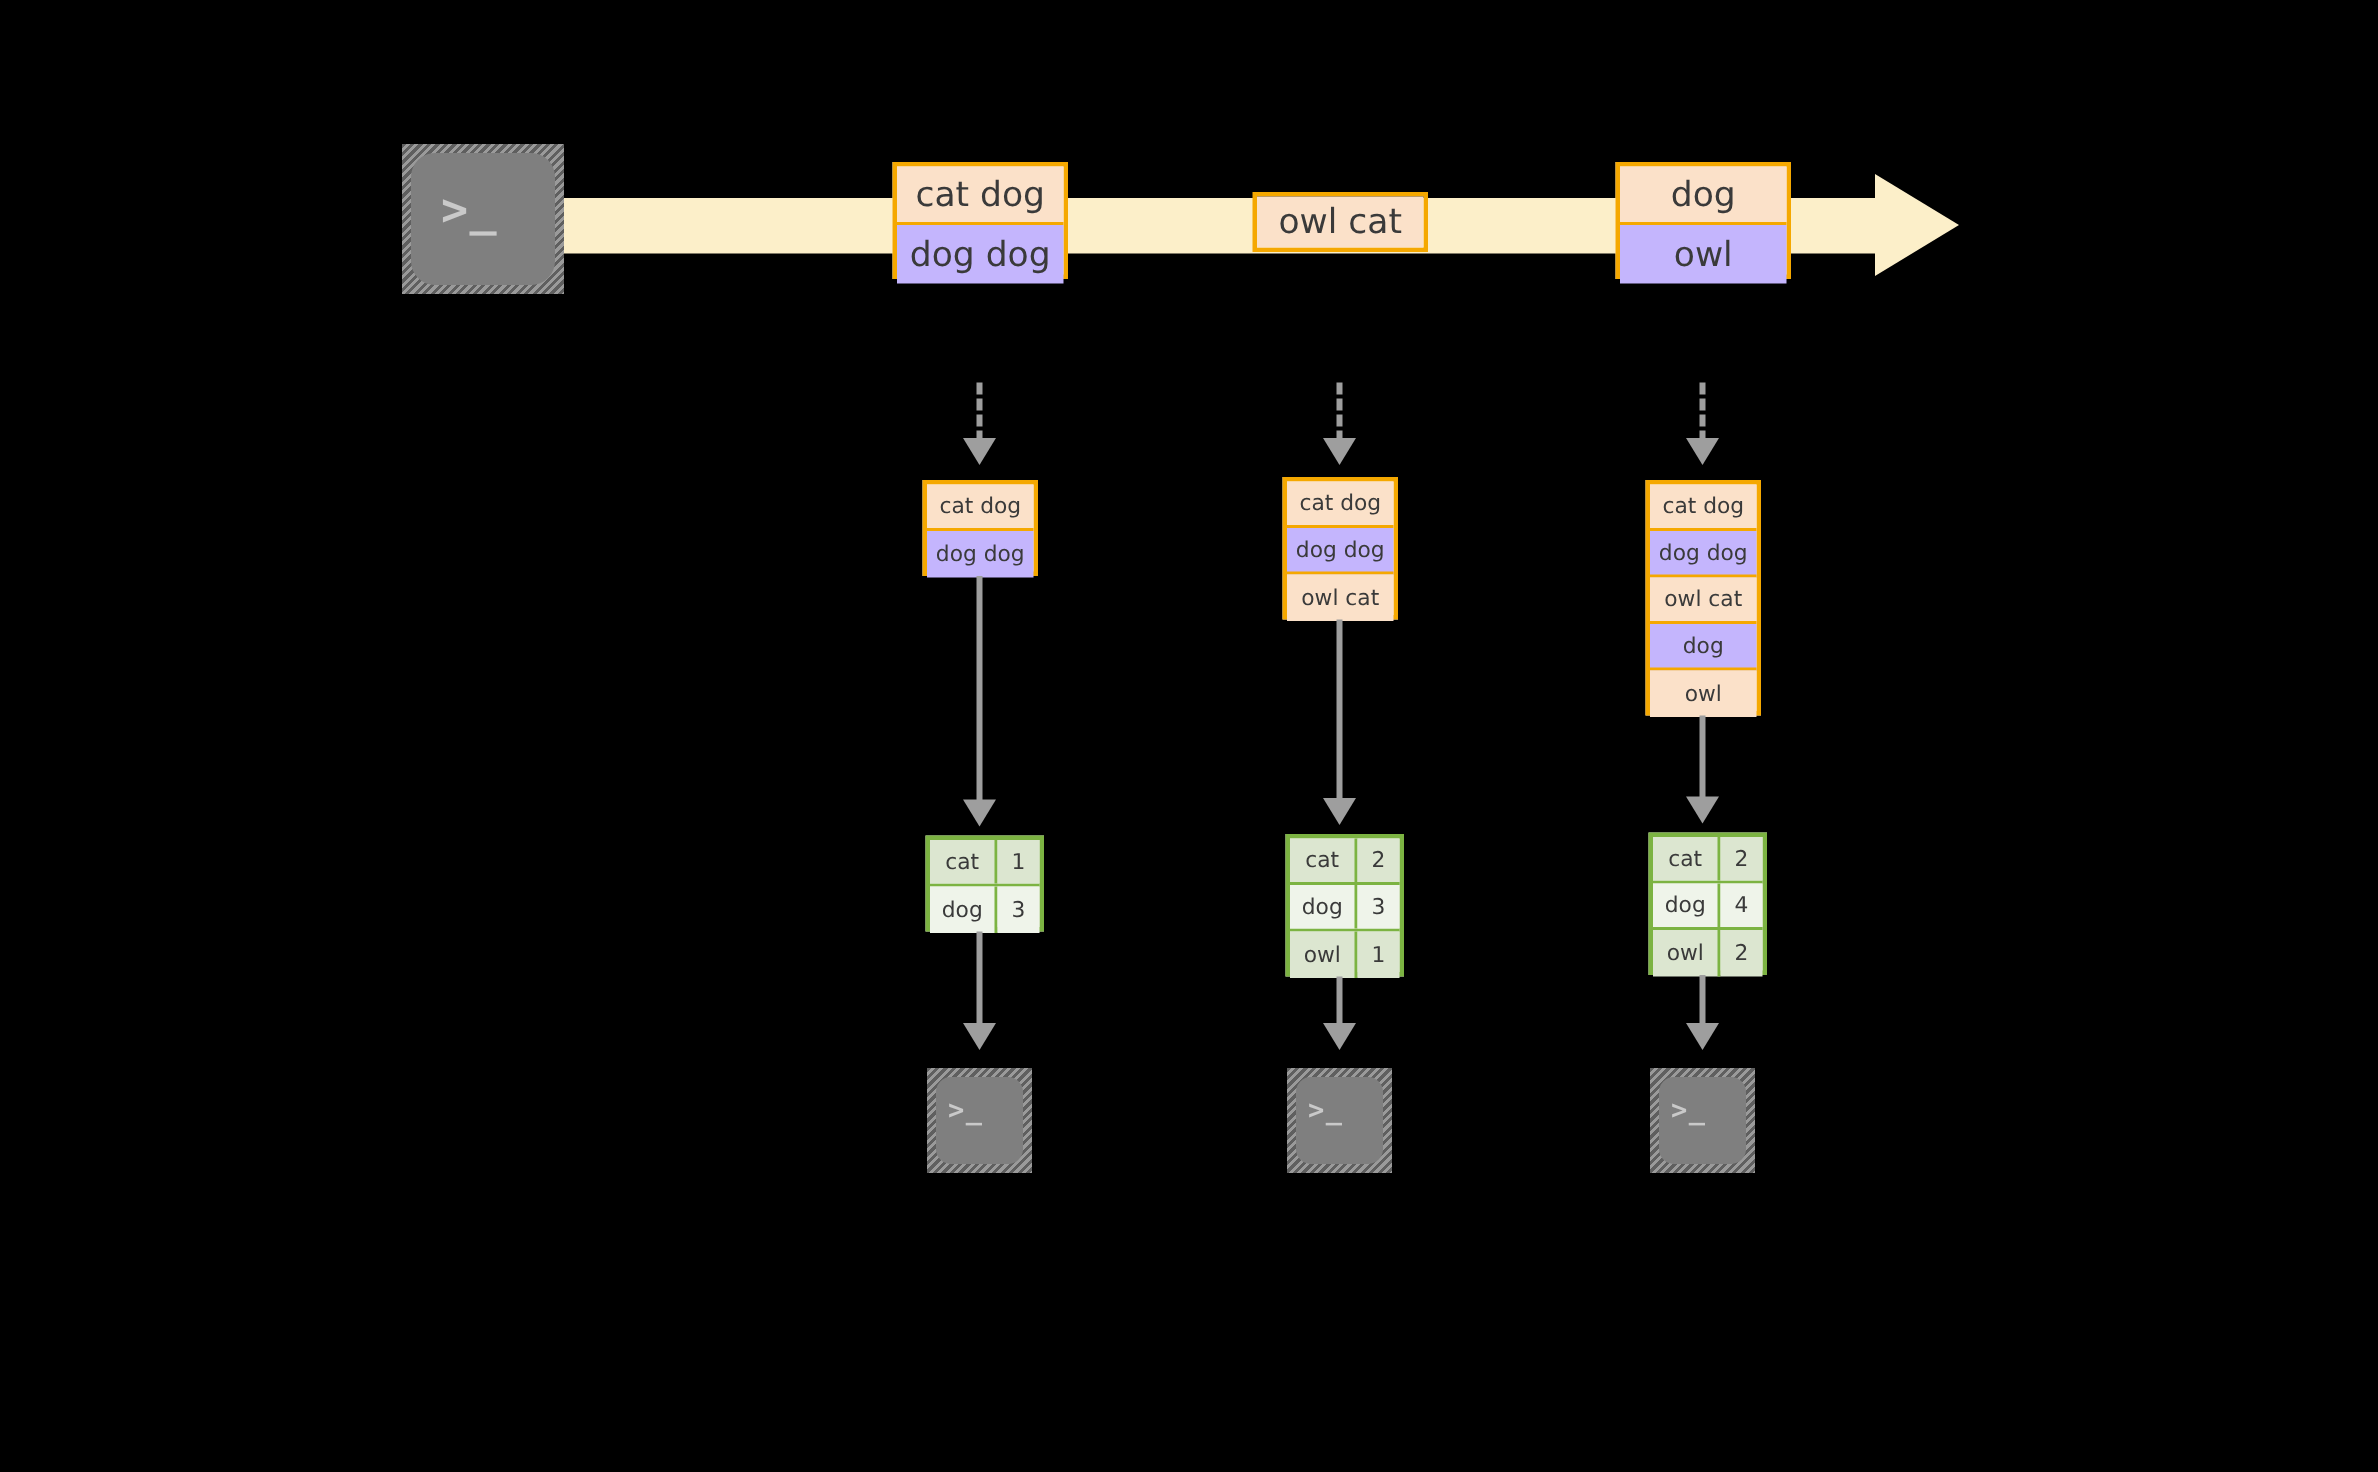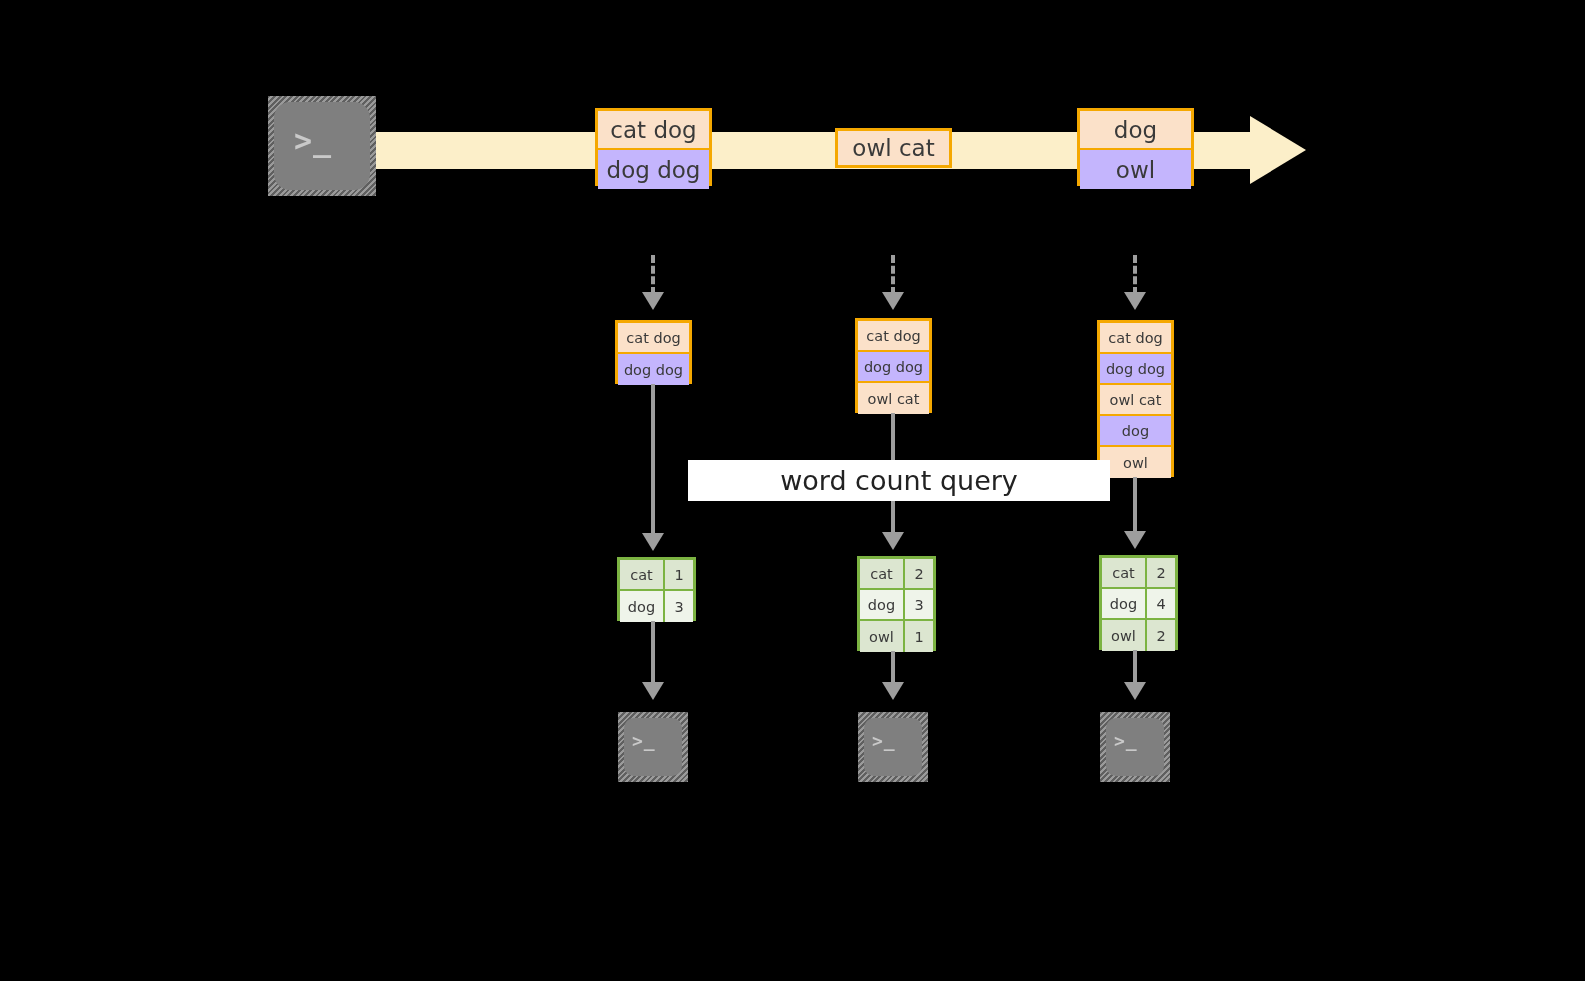--- a/index.html
+++ b/index.html
@@ -300,15 +300,14 @@
   </div>
 
   <div class="conn" style="left:1133px; top:650px; height:33px;"></div>
   <div class="arrowhead" style="left:1124px; top:682px;"></div>
 
   <div class="terminal terminal-small" style="left:1100px; top:712px;">
     <div class="face"></div>
     <div class="prompt">&gt;_</div>
   </div>
 
-  <div class="query-label">word count query</div>
 
 </div>
 
 </body></html>

